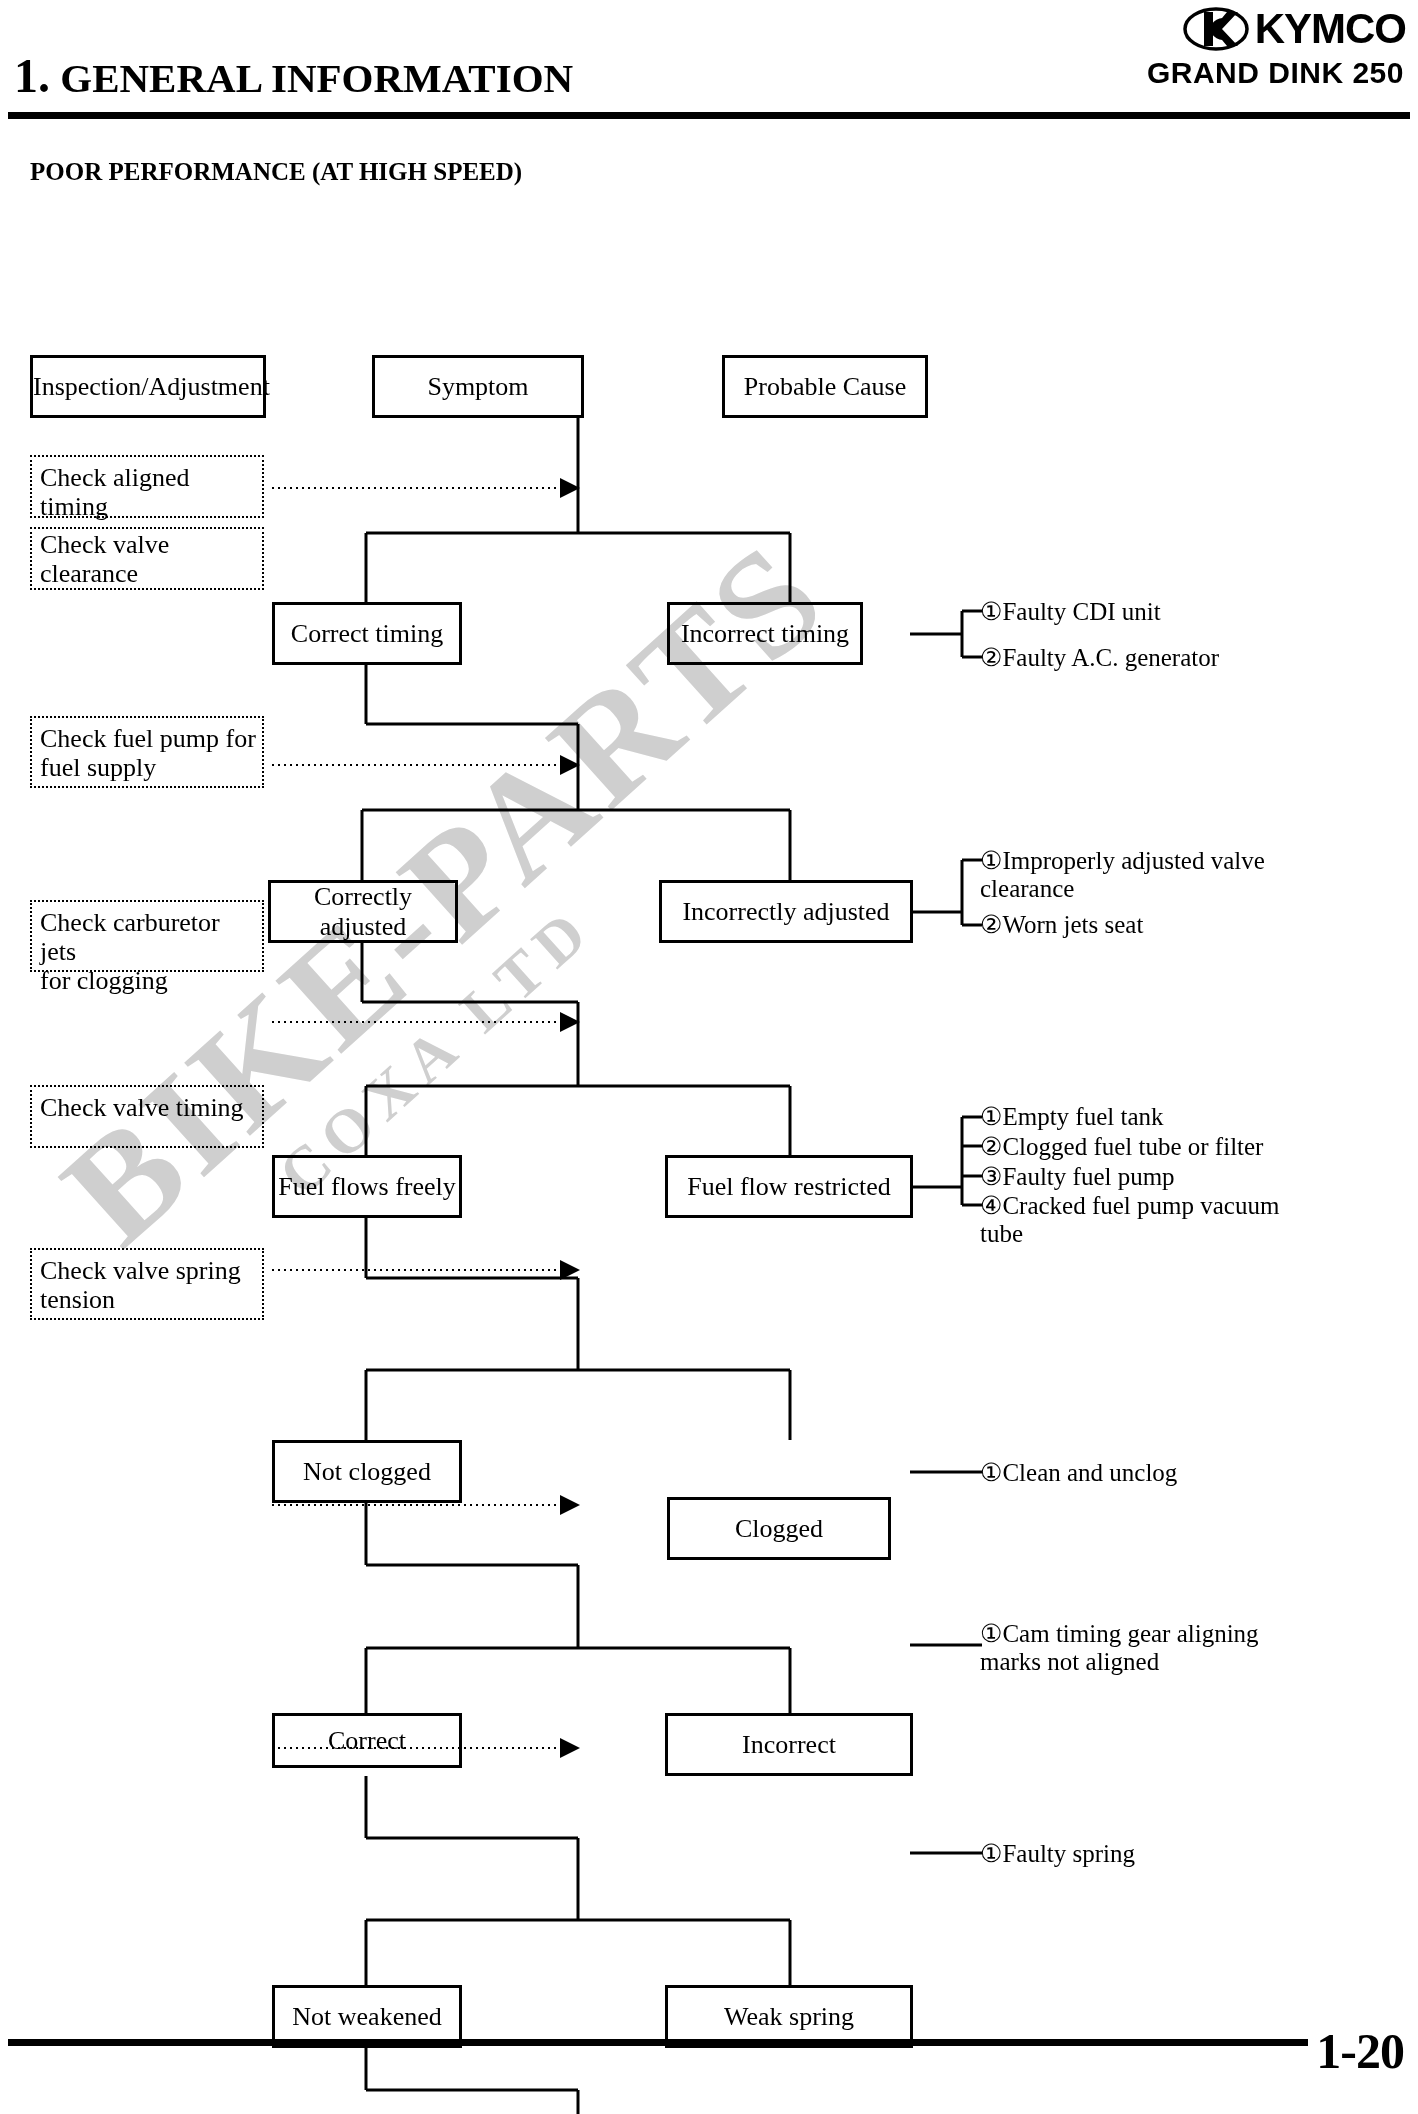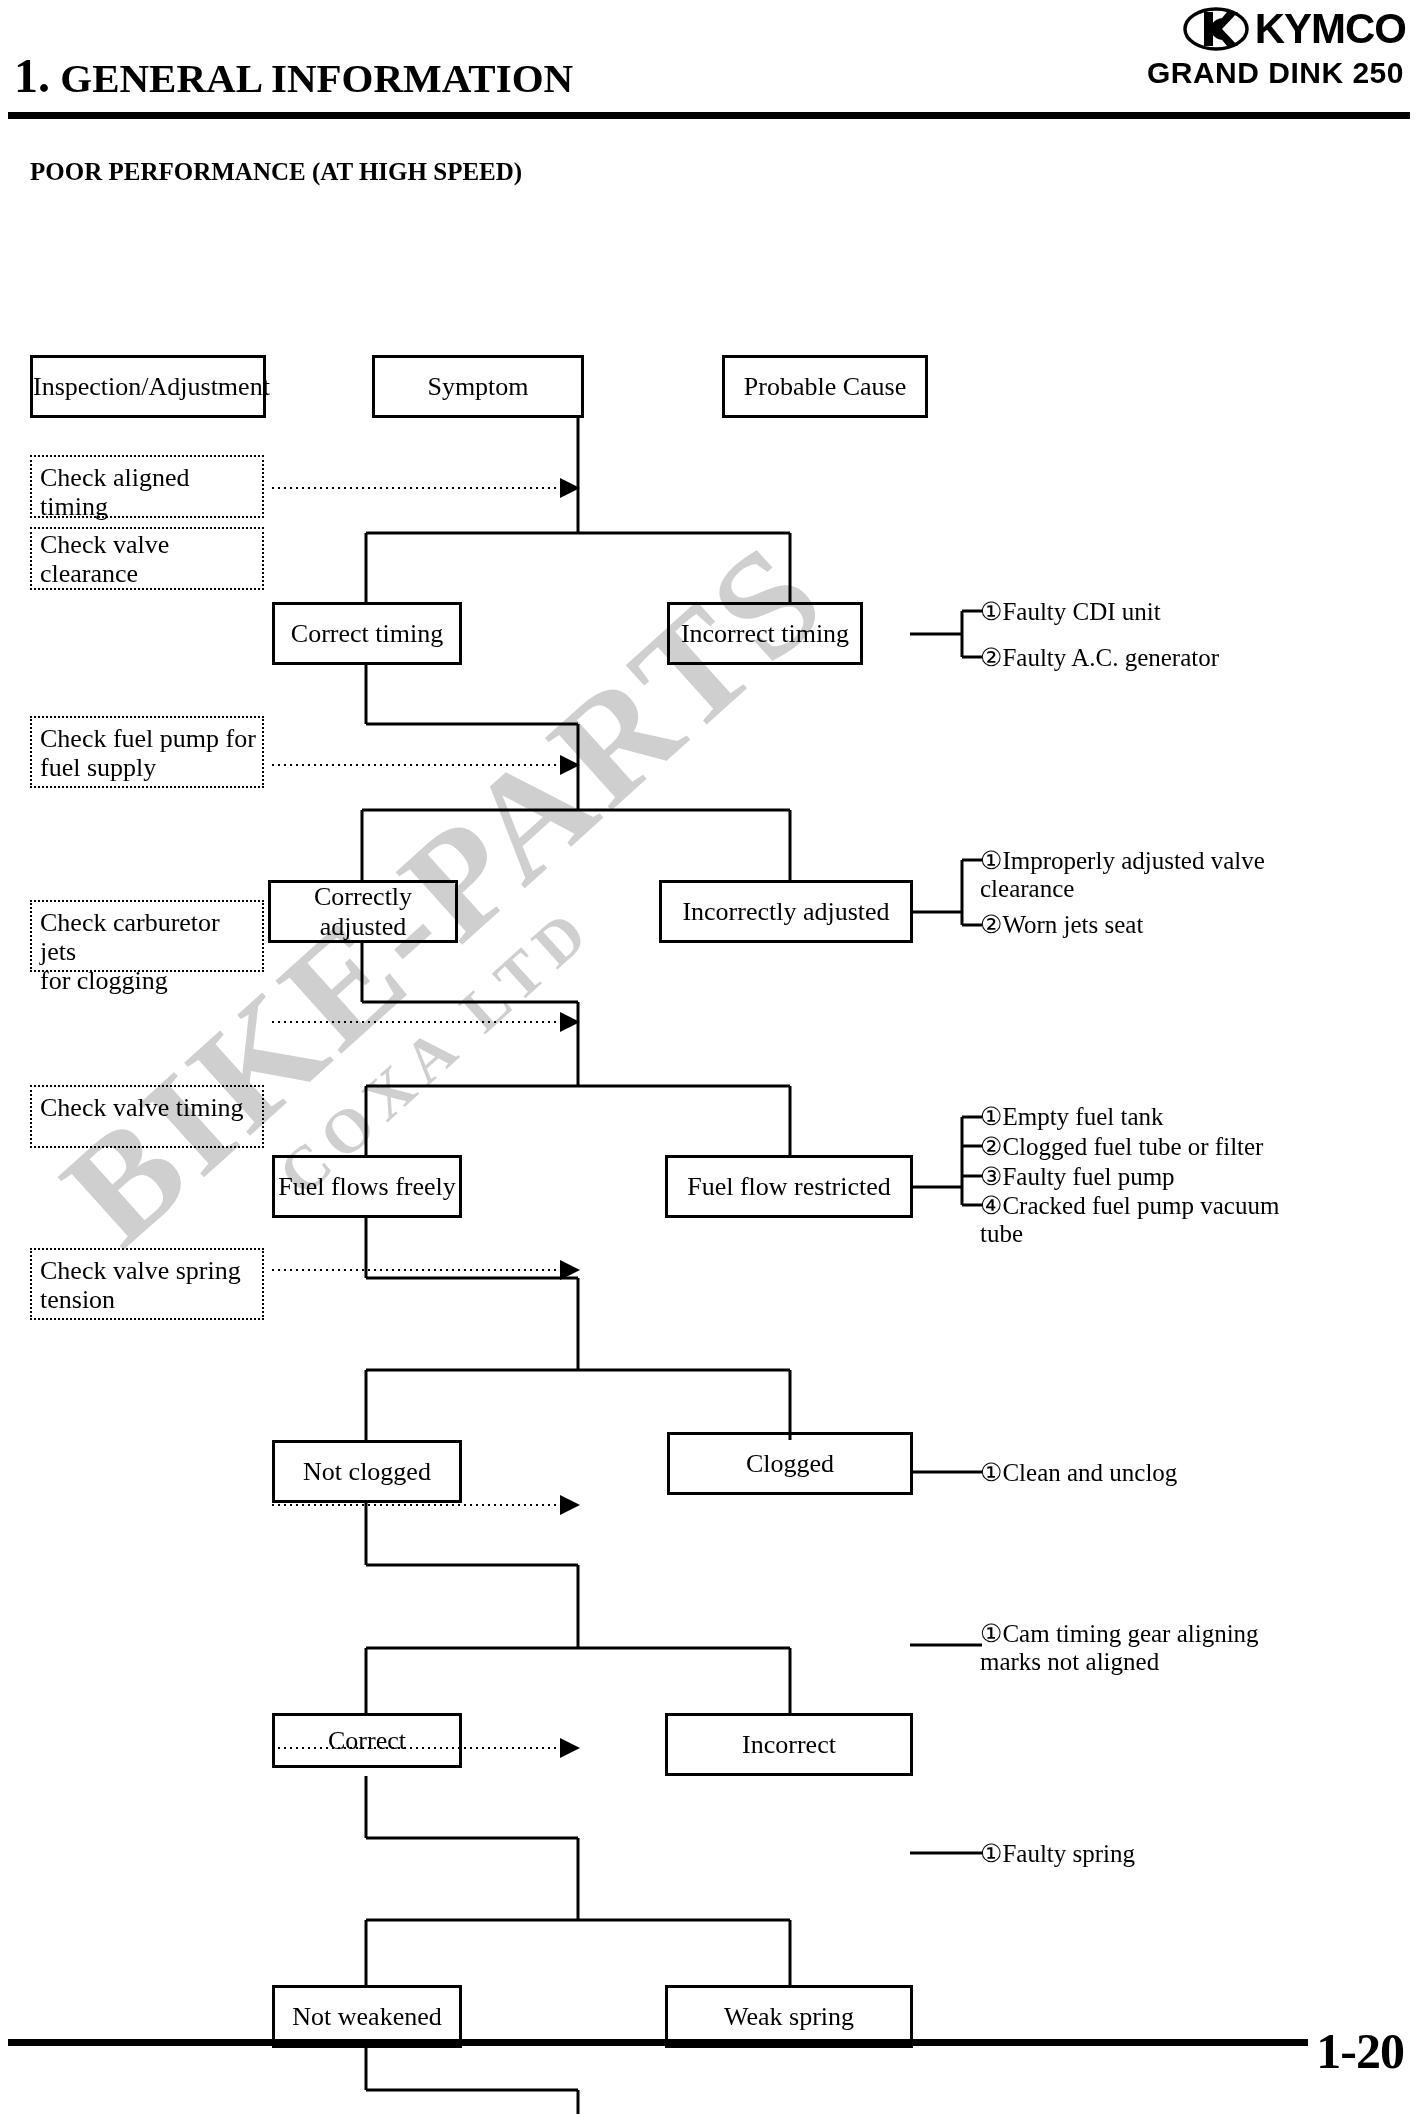--- a/index.html
+++ b/index.html
@@ -278,21 +278,21 @@
   <div class="cause" style="left: 980px; top: 1192px; white-space: pre-line;">④Cracked fuel pump vacuum
     tube</div>
 
   <div class="box check-box" style="left:30px;top:900px;width:234px;height:72px;">
     <div class="txt" style="white-space: pre-line;">Check carburetor jets
 for clogging</div>
   </div>
   <div class="box state-box" style="left:272px;top:1440px;width:190px;height:63px;">
     <div class="txt">Not clogged</div>
   </div>
-  <div class="box state-box" style="left:667px;top:1432px;width:246px;height:63px;">
+  <div class="box state-box" style="left:667px;top:1497px;width:224px;height:63px;">
     <div class="txt">Clogged</div>
   </div>
   <div class="cause" style="left: 980px; top: 1459px; white-space: pre-line;">①Clean and unclog</div>
 
   <div class="box check-box" style="left:30px;top:1085px;width:234px;height:63px;">
     <div class="txt" style="white-space: pre-line;">Check valve timing</div>
   </div>
   <div class="box state-box" style="left:272px;top:1713px;width:190px;height:55px;">
     <div class="txt">Correct</div>
   </div>

